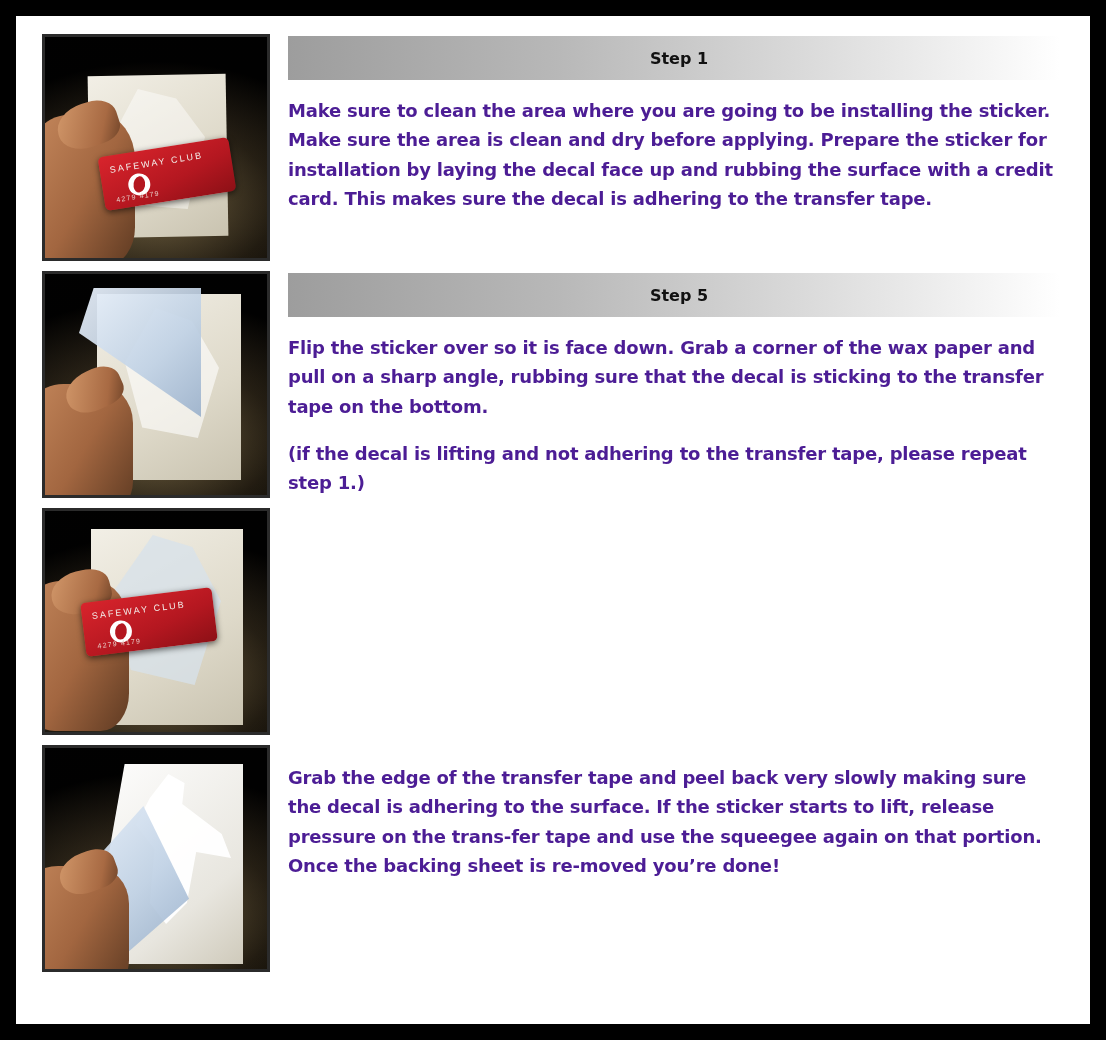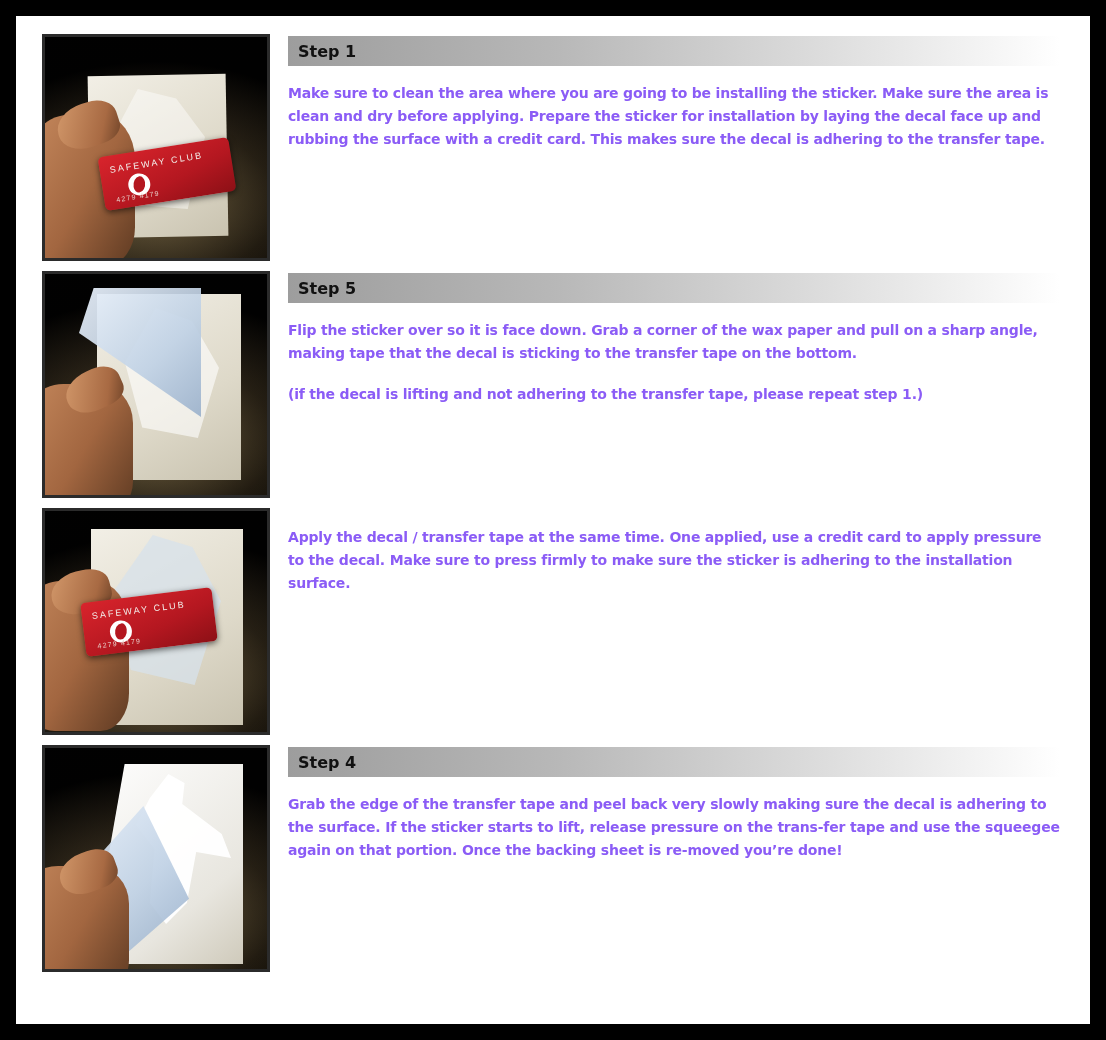--- a/index.html
+++ b/index.html
@@ -135,39 +135,40 @@
   }
 
   
   .content {
     flex: 1 1 auto;
     min-width: 0;
     padding-top: 2px;
   }
   .step-header {
     background: linear-gradient(to right, #9d9d9d 0%, #b8b8b8 35%, #d8d8d8 65%, #ffffff 100%);
-    height: 30px;
+    height: 44px;
     display: flex;
     align-items: center;
     padding-left: 10px;
     box-sizing: border-box;
+    justify-content: center;
   }
   .step-header .label {
     font-family: "DejaVu Sans", sans-serif;
     font-weight: bold;
     font-size: 16px;
     color: #111111;
   }
   .body-text {
     margin-top: 16px;
     font-family: "DejaVu Sans", sans-serif;
     font-weight: bold;
-    font-size: 14px;
+    font-size: 18px;
     line-height: 1.63;
-    color: #8b5cf6;
+    color: #4c1d95;
     letter-spacing: -0.2px;
   }
   .body-text.second {
     margin-top: 18px;
   }
 </style>
 </head>
 <body>
 
 <div class="page">
@@ -201,55 +202,51 @@
           <div class="paper" style="left:52px; top:20px; width:144px; height:186px;"></div>
           <div class="decal" style="left:78px; top:34px; width:96px; height:130px; background:rgba(255,255,255,0.6); clip-path:polygon(34% 0,72% 10%,100% 46%,78% 100%,20% 92%,2% 42%);"></div>
           <div class="wax" style="left:34px; top:14px; width:122px; height:150px; clip-path:polygon(100% 0, 100% 86%, 0 30%, 12% 0);"></div>
           <div class="hand" style="left:-28px; top:110px; width:116px; height:130px;"></div>
           <div class="finger" style="left:20px; top:96px; width:58px; height:40px; transform:rotate(-24deg);"></div>
         </div>
         <div class="content">
           <div class="step-header">
             <span class="label">Step 5</span>
           </div>
-          <div class="body-text">Flip the sticker over so it is face down.  Grab a corner of the wax paper and pull on a sharp angle, making tape that the decal is sticking to the transfer tape on the bottom.</div>
+          <div class="body-text">Flip the sticker over so it is face down.  Grab a corner of the wax paper and pull on a sharp angle, rubbing sure that the decal is sticking to the transfer tape on the bottom.</div>
           <div class="body-text second">(if the decal is lifting and not adhering to the transfer tape, please repeat step 1.)</div>
         </div>
       </div>
 
       <div class="step-row">
         <div class="photo">
           <div class="glow"></div>
           <div class="paper" style="left:46px; top:18px; width:152px; height:196px;"></div>
           <div class="decal" style="left:66px; top:24px; width:110px; height:150px; background:rgba(215,225,235,0.75); clip-path:polygon(38% 0,74% 8%,100% 44%,76% 100%,18% 90%,0 40%);"></div>
           <div class="hand" style="left:-30px; top:70px; width:114px; height:150px;"></div>
           <div class="finger" style="left:6px; top:60px; width:60px; height:42px; transform:rotate(-14deg);"></div>
           <div class="card" style="left:38px; top:84px; transform:rotate(-7deg);">
             <div class="card-name">SAFEWAY CLUB</div>
             <div class="card-logo"></div>
             <div class="card-num">4279 4179</div>
           </div>
         </div>
         <div class="content">
-          <div class="body-text">Apply the decal / transfer tape at the same time.  One applied, use a credit card to apply pressure to the decal.  Make sure to press firmly to make sure the sticker is adhering to the installation surface.</div>
         </div>
       </div>
 
       <div class="step-row">
         <div class="photo">
           <div class="glow"></div>
           <div class="paper2" style="left:38px; top:16px; width:160px; height:200px; clip-path:polygon(26% 0,100% 0,100% 100%,4% 100%);"></div>
           <div class="decal" style="left:70px; top:26px; width:116px; height:150px; background:rgba(255,255,255,0.95); clip-path:polygon(46% 0,60% 6%,58% 20%,92% 40%,100% 56%,70% 52%,62% 86%,44% 100%,30% 86%,34% 50%,18% 34%,30% 16%);"></div>
           <div class="wax" style="left:24px; top:58px; width:120px; height:160px; clip-path:polygon(62% 0,100% 58%,36% 100%,0 52%);"></div>
           <div class="hand" style="left:-34px; top:118px; width:118px; height:126px;"></div>
           <div class="finger" style="left:14px; top:104px; width:58px; height:40px; transform:rotate(-20deg);"></div>
         </div>
         <div class="content">
-          <div class="step-header">
-            <span class="label">Step 4</span>
-          </div>
           <div class="body-text">Grab the edge of the transfer tape and peel back very slowly making sure the decal is adhering to the surface.  If the sticker starts to lift, release pressure on the trans-fer tape and use the squeegee again on that portion.  Once the backing sheet is re-moved you’re done!</div>
         </div>
       </div>
 
     </div>
   </div>
 </div>
 
 </body></html>

